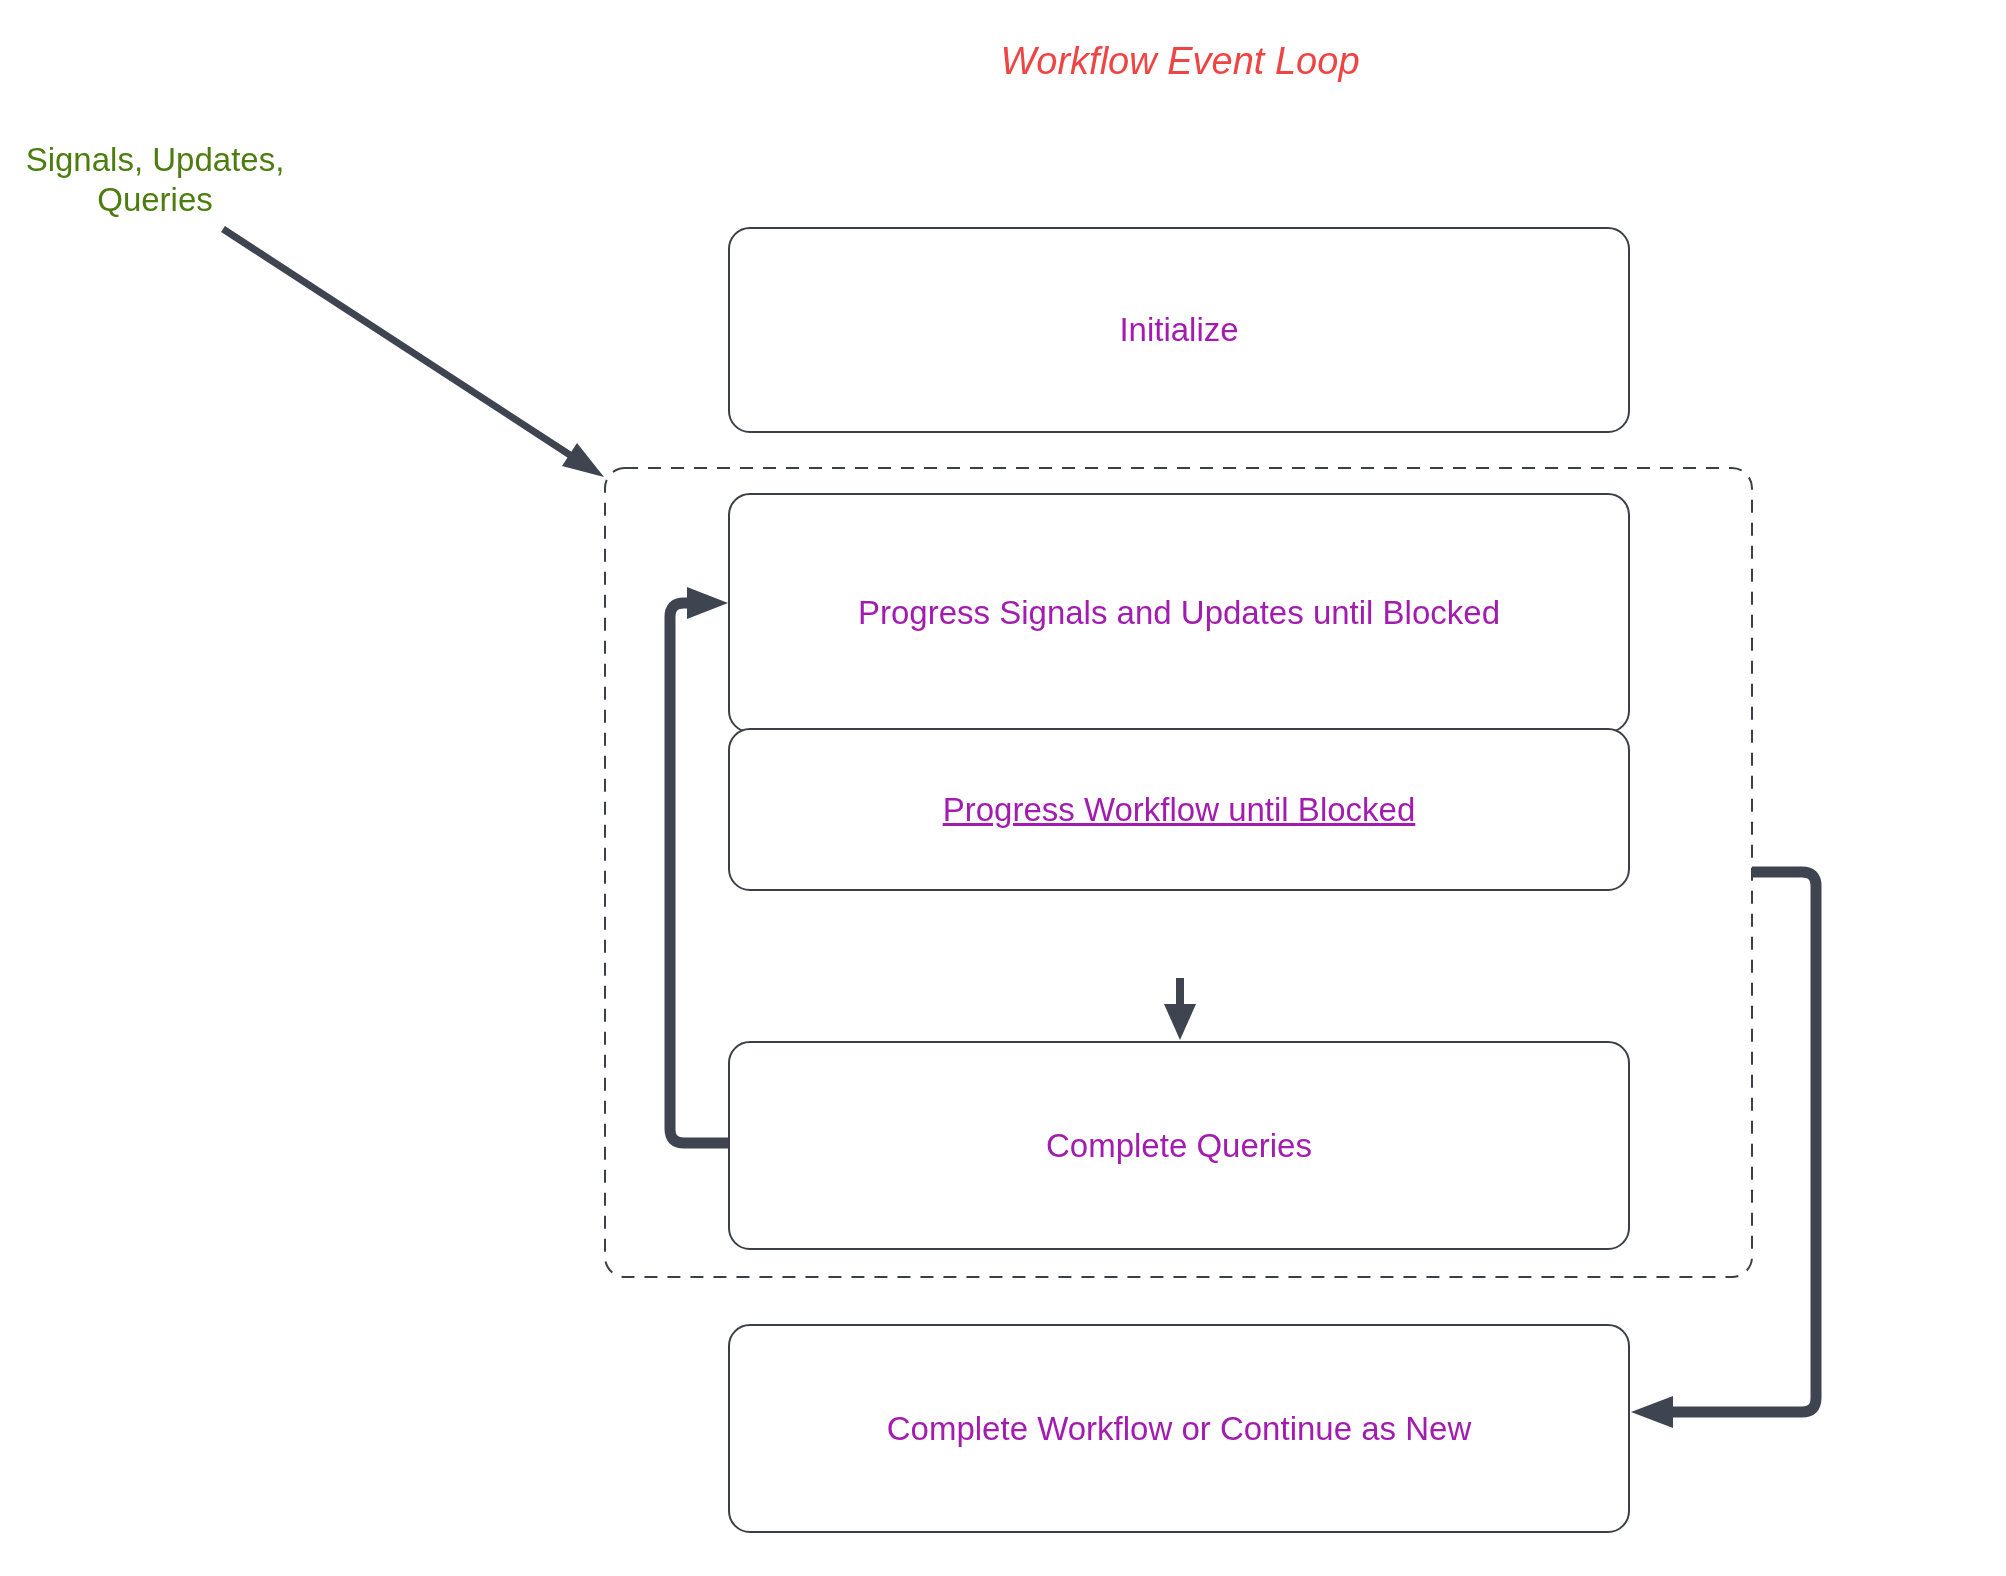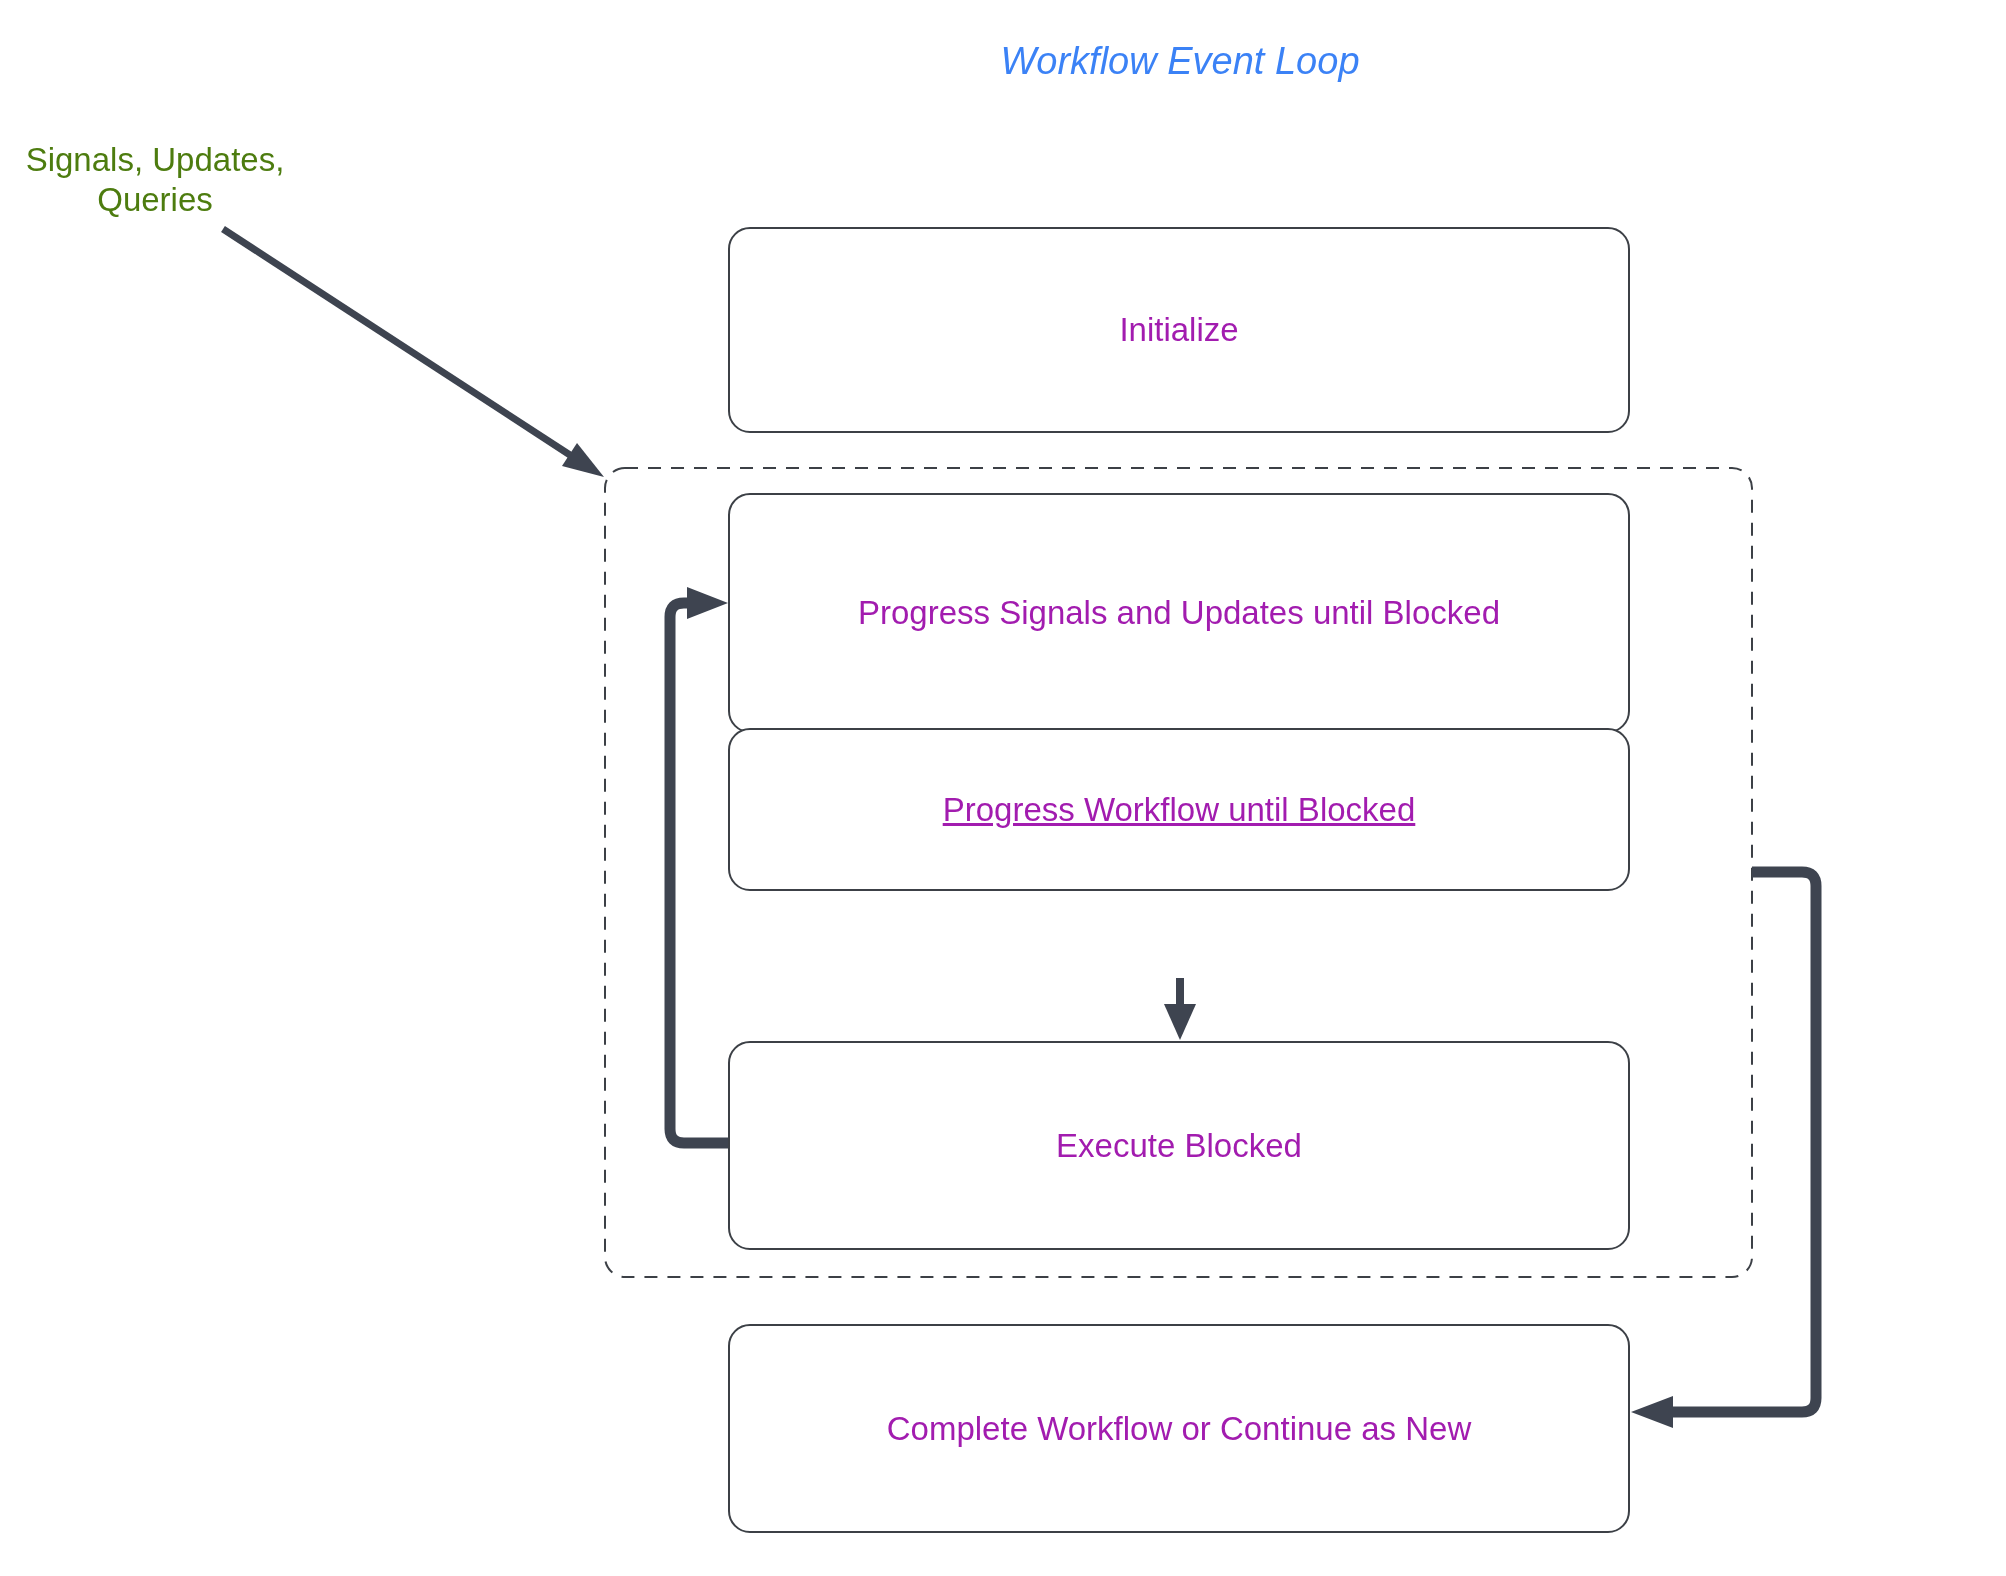--- a/index.html
+++ b/index.html
@@ -25,21 +25,21 @@
     pointer-events: none;
   }
   .diagram-title {
     position: absolute;
     left: 1180px;
     top: 40px;
     transform: translateX(-50%);
     font-size: 38px;
     font-style: italic;
     white-space: nowrap;
-    color: #3b82f6;
+    color: #ef4444;
   }
   .external-label {
     position: absolute;
     left: 155px;
     top: 140px;
     transform: translateX(-50%);
     font-size: 33px;
     line-height: 1.22;
     text-align: center;
     white-space: pre-line;
@@ -112,20 +112,20 @@
 
   <div class="node node-progress-signals">
     <span>Progress Signals and Updates until Blocked</span>
   </div>
 
   <div class="node node-progress-workflow">
     <span>Progress Workflow until Blocked</span>
   </div>
 
   <div class="node node-execute-queries">
-    <span>Execute Blocked</span>
+    <span>Complete Queries</span>
   </div>
 
   <div class="node node-complete">
     <span>Complete Workflow or Continue as New</span>
   </div>
 
 </div>
 
 </body></html>

